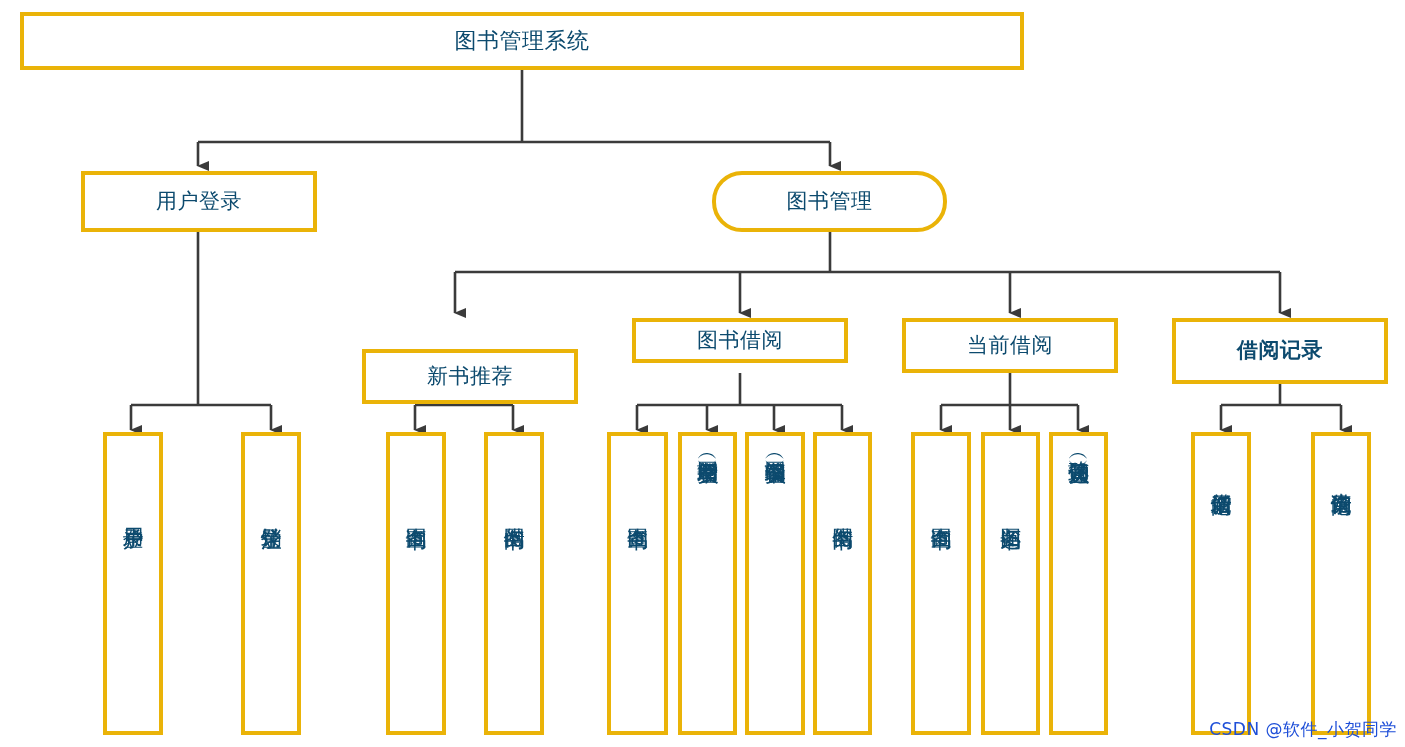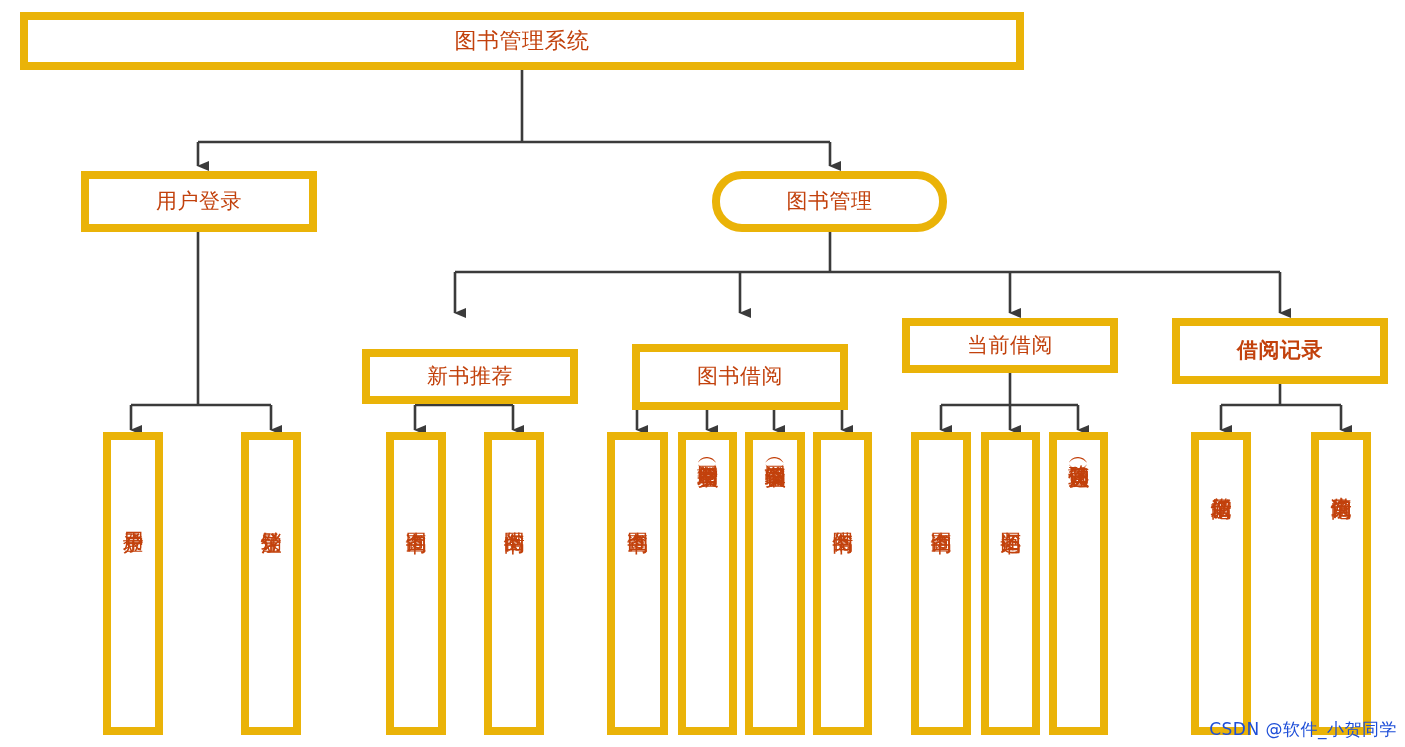--- a/index.html
+++ b/index.html
@@ -13,26 +13,26 @@
   #canvas {
     position: relative;
     width: 1405px;
     height: 747px;
     background: #ffffff;
     overflow: hidden;
   }
   .node {
     position: absolute;
     box-sizing: border-box;
-    border: 8px solid #eab308;
+    border: 4px solid #eab308;
     background: #ffffff;
     display: flex;
     align-items: center;
     justify-content: center;
-    color: #c2410c;
+    color: #0c4a6e;
     letter-spacing: 0.5px;
   }
   .node.horiz {
     font-size: 21px;
     line-height: 1.2;
   }
   .node.vert {
     writing-mode: vertical-rl;
     text-orientation: upright;
     font-size: 21px;
@@ -119,21 +119,21 @@
       <path d="M1341,405 L1341,430" marker-end="url(#arrow)"></path>
     </g>
   </svg>
 
   <div class="node horiz root" style="left:20px; top:12px; width:1004px; height:58px;">图书管理系统</div>
 
   <div class="node horiz" style="left:81px; top:171px; width:236px; height:61px;">用户登录</div>
   <div class="node horiz" style="left:712px; top:171px; width:235px; height:61px;border-radius:30px;">图书管理</div>
 
   <div class="node horiz" style="left:362px; top:318px; width:216px; height:55px;margin-top:31px;">新书推荐</div>
-  <div class="node horiz" style="left:632px; top:318px; width:216px; height:66px;margin-top:26px;">图书借阅</div>
+  <div class="node horiz" style="left:632px; top:318px; width:216px; height:45px;">图书借阅</div>
   <div class="node horiz" style="left:902px; top:318px; width:216px; height:55px;">当前借阅</div>
   <div class="node horiz" style="left:1172px; top:318px; width:216px; height:66px;font-weight:bold;">借阅记录</div>
 
   <div class="node vert" style="left:103px; top:432px; width:60px; height:303px; padding-top:75px;">用户登录</div>
   <div class="node vert" style="left:241px; top:432px; width:60px; height:303px; padding-top:75px;">注销登录</div>
 
   <div class="node vert" style="left:386px; top:432px; width:60px; height:303px; padding-top:75px;">查询图书</div>
   <div class="node vert" style="left:484px; top:432px; width:60px; height:303px; padding-top:75px;">借阅图书</div>
 
   <div class="node vert" style="left:607px; top:432px; width:61px; height:303px; padding-top:75px;">查询图书</div>

